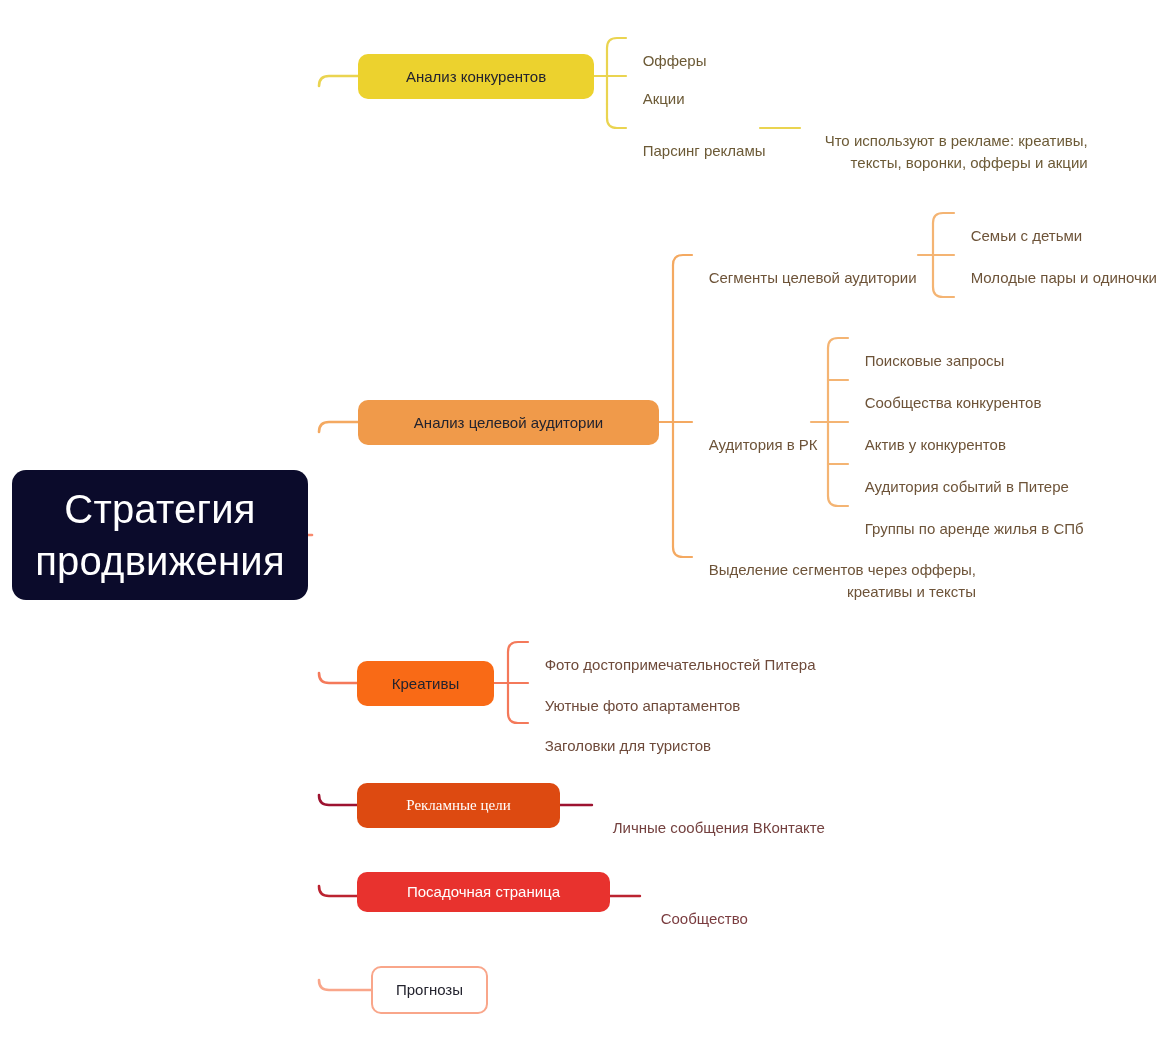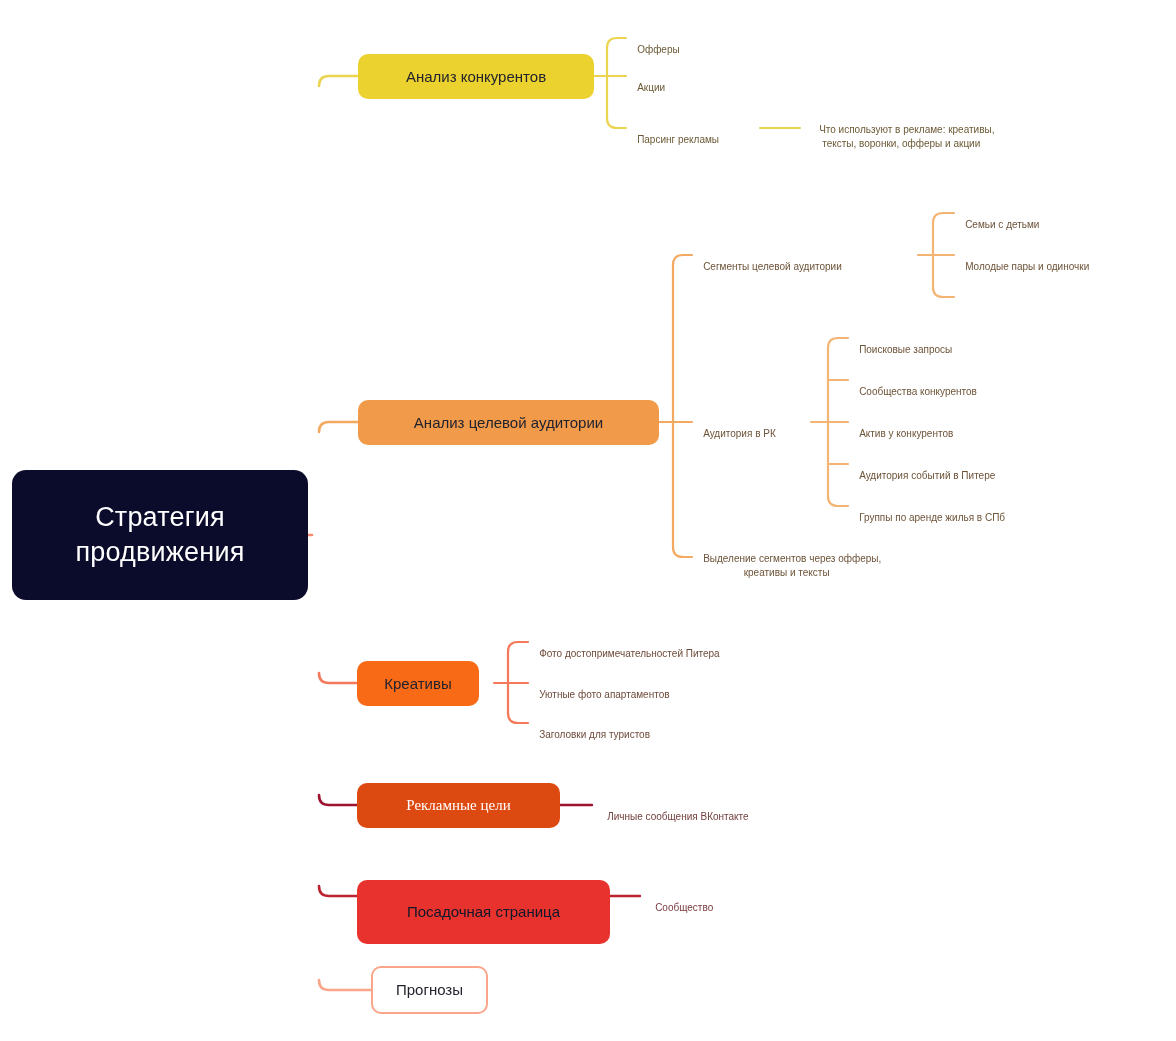--- a/index.html
+++ b/index.html
@@ -34,38 +34,38 @@
     align-items: center;
     justify-content: center;
     text-align: center;
     white-space: pre;
     line-height: 1.30;
   }
   .root-node {
     border-radius: 14px;
     background: #0b0b2b;
     color: #ffffff;
-    font-size: 27px;
+    font-size: 40px;
     letter-spacing: 0.2px;
   }
   .branch-node {
     border-radius: 10px;
     font-size: 15px;
   }
   .branch-outline {
     background: #ffffff;
     border: 2px solid #f9a68a;
     color: #23232e;
   }
   .leaf {
     position: absolute;
-    font-size: 10px;
+    font-size: 15px;
     line-height: 1.45;
     white-space: pre;
-    text-align: center;
+    text-align: right;
   }
   .leaf-1 { color: #6c5a36; }
   .leaf-2 { color: #6d5338; }
   .leaf-3 { color: #6e4a3a; }
   .leaf-4 { color: #74413f; }
   .leaf-5 { color: #7a3c3f; }
 </style>
 </head>
 <body>
 
@@ -202,42 +202,42 @@
   </div>
   <div class="leaf leaf-2" style="left:848px; top:496px;">
     <span>Группы по аренде жилья в СПб</span>
   </div>
 
   <div class="leaf leaf-2" style="left:692px; top:537px;">
     <span>Выделение сегментов через офферы,
 креативы и тексты</span>
   </div>
 
-  <div class="node branch-node" style="left:357px; top:661px; width:122px; height:45px; background:#f96a16; color:#23232e;">
+  <div class="node branch-node" style="left:357px; top:661px; width:137px; height:45px; background:#f96a16; color:#23232e;">
     <span>Креативы</span>
   </div>
 
   <div class="leaf leaf-3" style="left:528px; top:632px;">
     <span>Фото достопримечательностей Питера</span>
   </div>
   <div class="leaf leaf-3" style="left:528px; top:673px;">
     <span>Уютные фото апартаментов</span>
   </div>
   <div class="leaf leaf-3" style="left:528px; top:713px;">
     <span>Заголовки для туристов</span>
   </div>
 
   <div class="node branch-node" style="left:357px; top:783px; width:203px; height:45px; background:#dd4a11; color:#ffffff;font-family:Liberation Serif, serif;">
     <span>Рекламные цели</span>
   </div>
   <div class="leaf leaf-4" style="left:596px; top:795px;">
     <span>Личные сообщения ВКонтакте</span>
   </div>
 
-  <div class="node branch-node" style="left:357px; top:872px; width:253px; height:64px; background:#e8322e; color:#0f172a;margin-top:8px;">
+  <div class="node branch-node" style="left:357px; top:872px; width:253px; height:40px; background:#e8322e; color:#ffffff;">
     <span>Посадочная страница</span>
   </div>
   <div class="leaf leaf-5" style="left:644px; top:886px;">
     <span>Сообщество</span>
   </div>
 
   <div class="node branch-node branch-outline" style="left:371px; top:966px; width:117px; height:48px;">
     <span>Прогнозы</span>
   </div>
 

